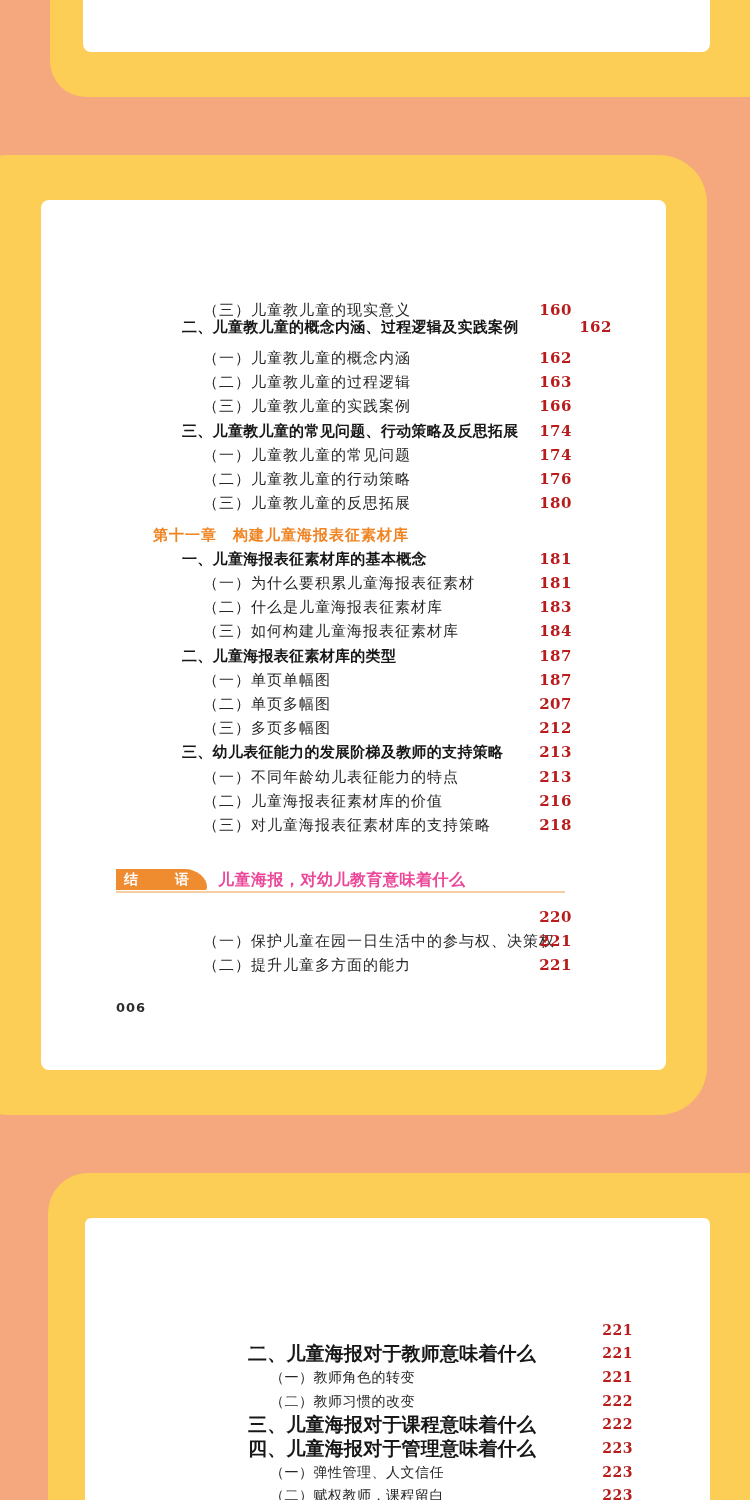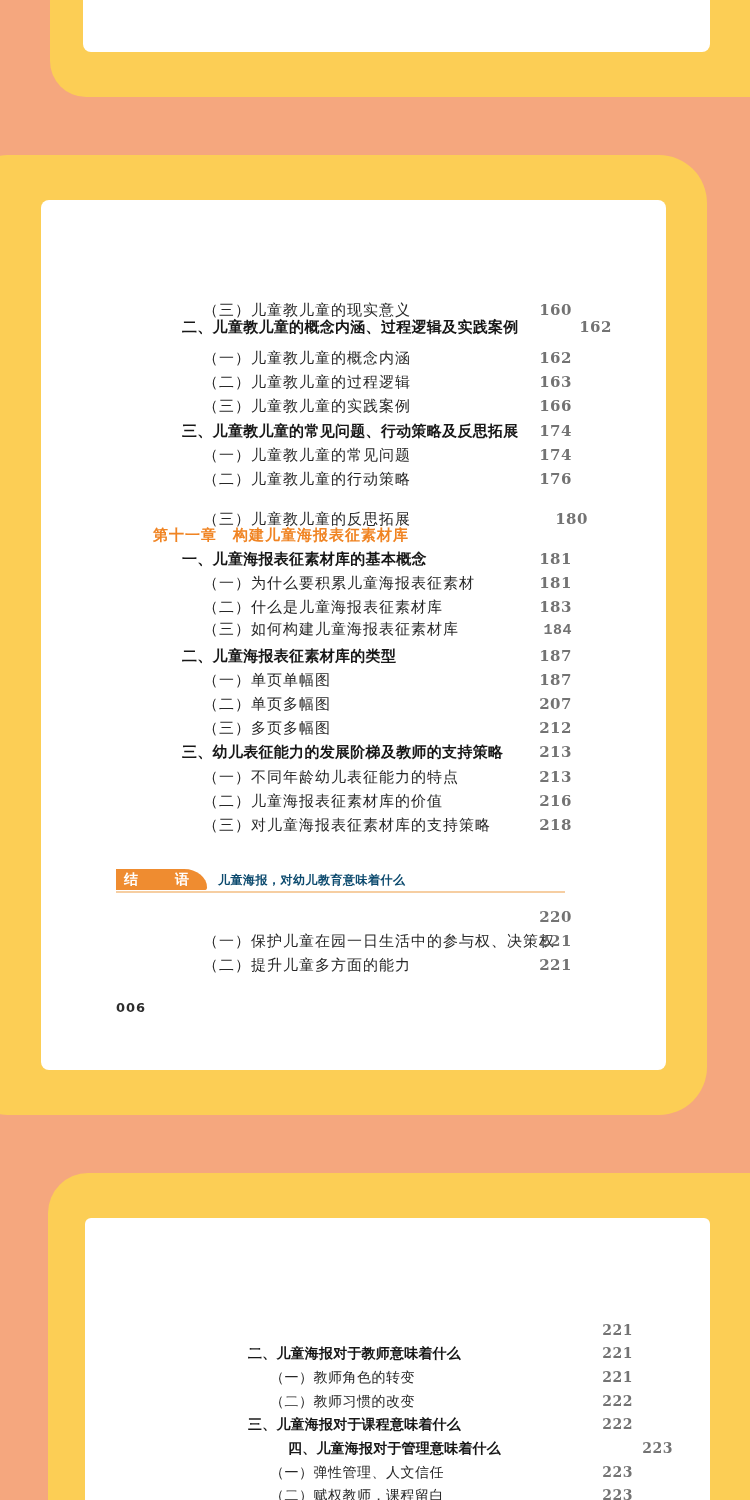--- a/index.html
+++ b/index.html
@@ -18,42 +18,42 @@
   
   #frame-toc{left:-40px;top:155px;width:747px;height:960px;border-radius:48px;}
   #surface-toc{left:81px;top:45px;width:625px;height:870px;border-radius:8px;}
 
   
   #frame-next{left:48px;top:1173px;width:742px;height:377px;border-radius:40px;}
   #surface-next{left:37px;top:45px;width:625px;height:332px;border-radius:6px 6px 0 0;}
 
   .row{position:absolute;left:0;width:100%;height:26px;line-height:26px;white-space:nowrap;}
   .txt{position:absolute;top:0;}
-  .num{position:absolute;top:0;font-weight:600;letter-spacing:.5px;color:#737373;}
+  .num{position:absolute;top:0;font-weight:600;letter-spacing:.5px;color:#b91c1c;}
 
   
   #surface-toc .t-sub{font-size:15px;letter-spacing:1px;color:#272727;left:162px;}
   #surface-toc .t-section{font-size:15px;font-weight:700;letter-spacing:.3px;color:#171717;left:141px;}
   #surface-toc .t-chapter{font-size:15px;font-weight:700;letter-spacing:1px;color:#F08423;left:112px;}
   #surface-toc .num{right:94px;font-size:15px;}
 
   
   .concl-badge{
     position:absolute;left:75px;top:2px;width:91px;height:21px;
     background:#EF8C30;border-radius:0 26px 3px 0 / 0 21px 3px 0;
     display:flex;justify-content:space-between;align-items:center;
     padding:0 18px 0 8px;box-sizing:border-box;
   }
   .concl-badge span{color:#ffffff;font-weight:700;font-size:14px;line-height:21px;}
-  .concl-title{position:absolute;left:177px;top:0;font-size:12px;font-weight:700;color:#0c4a6e;letter-spacing:.5px;}
+  .concl-title{position:absolute;left:177px;top:0;font-size:16px;font-weight:700;color:#ec4899;letter-spacing:.5px;}
   .concl-line{position:absolute;left:75px;top:24px;width:449px;height:2px;background:#F6CEA2;}
 
   
   #surface-next .t-sub{font-size:14px;letter-spacing:.5px;color:#272727;left:185px;}
-  #surface-next .t-section{font-size:14px;font-weight:700;letter-spacing:.2px;color:#171717;left:163px;}
+  #surface-next .t-section{font-size:19px;font-weight:700;letter-spacing:.2px;color:#171717;left:163px;}
   #surface-next .num{right:77px;font-size:14px;}
 
   .folio{
     position:absolute;left:75px;top:795px;height:26px;line-height:26px;
     font-family:"DejaVu Sans","Liberation Sans",sans-serif;
     font-size:13px;font-weight:600;letter-spacing:1px;color:#2e2e2e;
   }
 </style>
 </head>
 <body>
@@ -90,40 +90,40 @@
         <span class="num">174</span>
       </div>
       <div class="row" style="top: 242px;">
         <span class="txt t-sub">（一）儿童教儿童的常见问题</span>
         <span class="num">174</span>
       </div>
       <div class="row" style="top: 266px;">
         <span class="txt t-sub">（二）儿童教儿童的行动策略</span>
         <span class="num">176</span>
       </div>
-      <div class="row" style="top: 306px; padding-left: 16px;">
+      <div class="row" style="top: 290px;">
         <span class="txt t-sub">（三）儿童教儿童的反思拓展</span>
         <span class="num">180</span>
       </div>
       <div class="row" style="top: 322px;">
         <span class="txt t-chapter">第十一章　构建儿童海报表征素材库</span>
       </div>
       <div class="row" style="top: 346px;">
         <span class="txt t-section">一、儿童海报表征素材库的基本概念</span>
         <span class="num">181</span>
       </div>
       <div class="row" style="top: 370px;">
         <span class="txt t-sub">（一）为什么要积累儿童海报表征素材</span>
         <span class="num">181</span>
       </div>
       <div class="row" style="top: 394px;">
         <span class="txt t-sub">（二）什么是儿童海报表征素材库</span>
         <span class="num">183</span>
       </div>
-      <div class="row" style="top: 418px; font-family: Liberation Mono, monospace;">
+      <div class="row" style="top: 418px;">
         <span class="txt t-sub">（三）如何构建儿童海报表征素材库</span>
         <span class="num">184</span>
       </div>
       <div class="row" style="top: 443px;">
         <span class="txt t-section">二、儿童海报表征素材库的类型</span>
         <span class="num">187</span>
       </div>
       <div class="row" style="top: 467px;">
         <span class="txt t-sub">（一）单页单幅图</span>
         <span class="num">187</span>
@@ -188,21 +188,21 @@
         <span class="num">221</span>
       </div>
       <div class="row" style="top: 170px;">
         <span class="txt t-sub">（二）教师习惯的改变</span>
         <span class="num">222</span>
       </div>
       <div class="row" style="top: 193px;">
         <span class="txt t-section">三、儿童海报对于课程意味着什么</span>
         <span class="num">222</span>
       </div>
-      <div class="row" style="top: 217px; margin-left: 40px;">
+      <div class="row" style="top: 217px;">
         <span class="txt t-section">四、儿童海报对于管理意味着什么</span>
         <span class="num">223</span>
       </div>
       <div class="row" style="top: 241px;">
         <span class="txt t-sub">（一）弹性管理、人文信任</span>
         <span class="num">223</span>
       </div>
       <div class="row" style="top: 264px;">
         <span class="txt t-sub">（二）赋权教师，课程留白</span>
         <span class="num">223</span>

